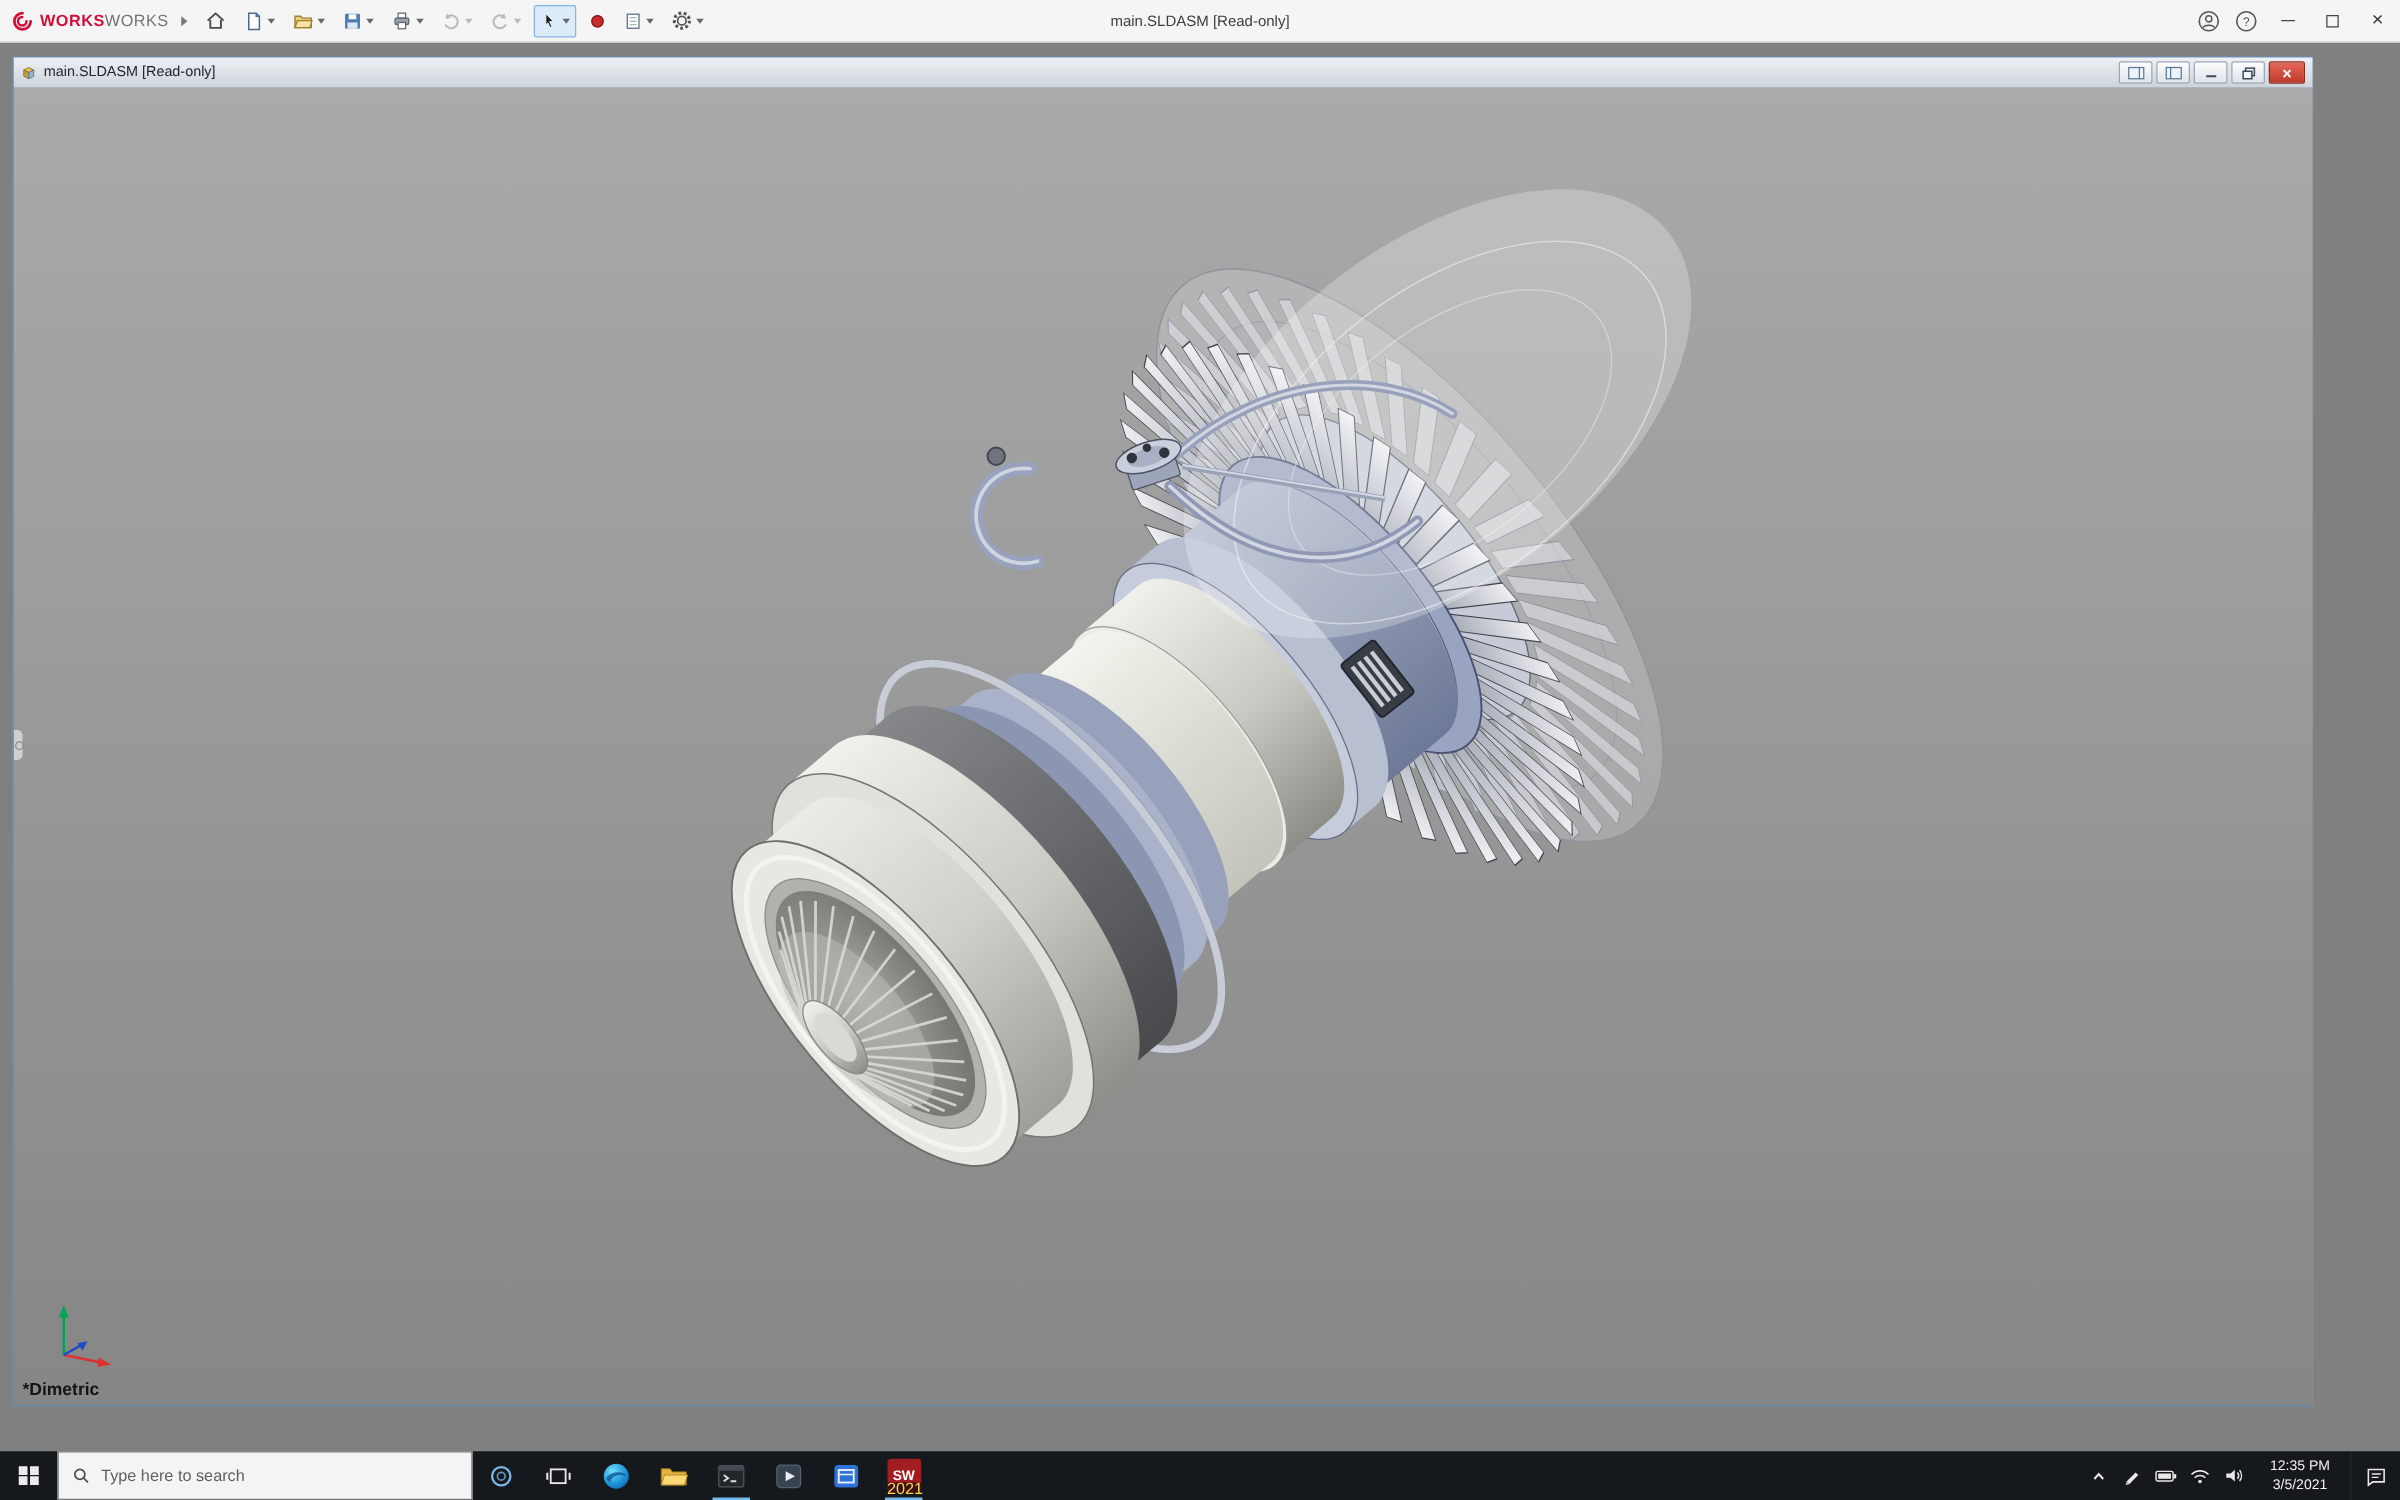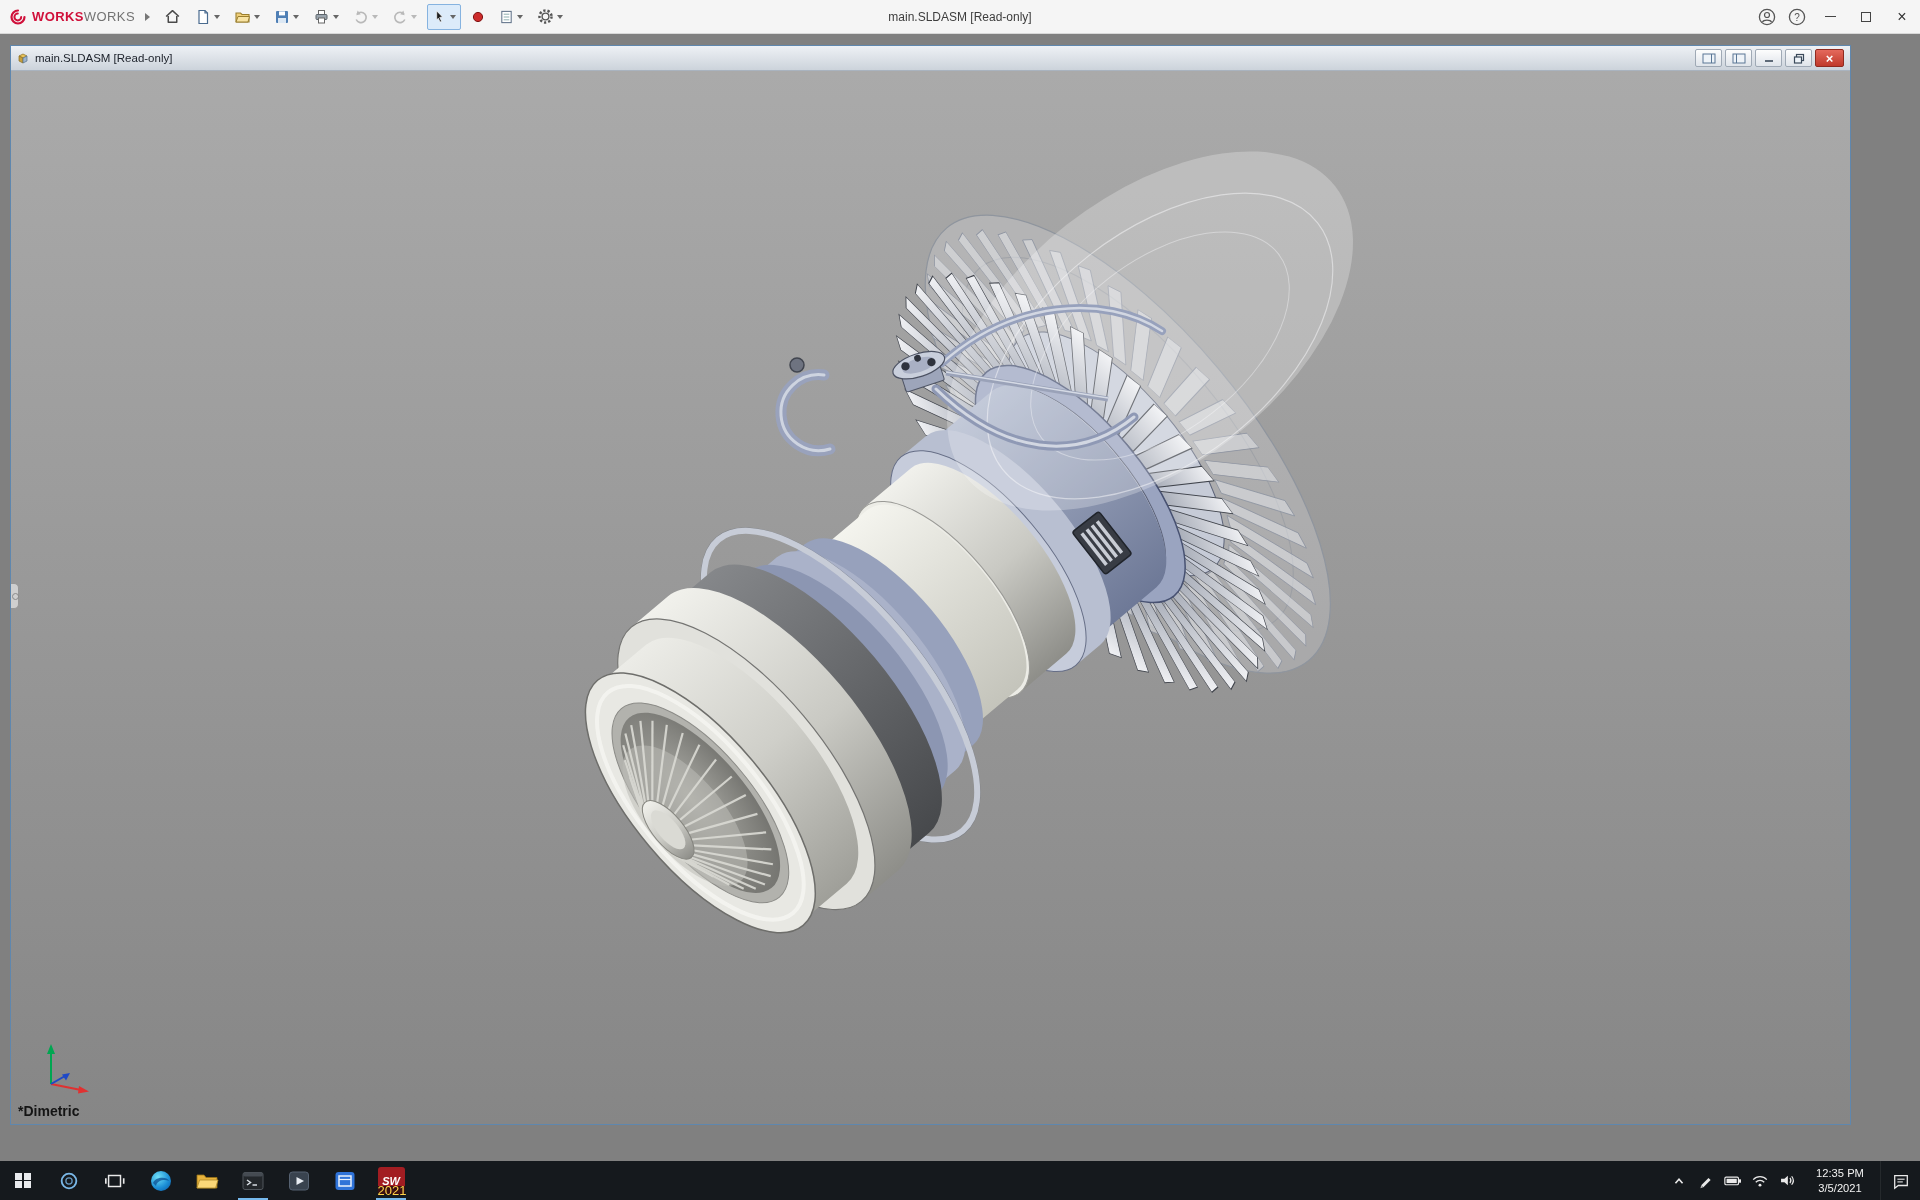--- a/index.html
+++ b/index.html
@@ -63,21 +63,21 @@
   .win-logo span { background:#e9ebee; }
   .tb-search { width:332px; background:#f4f4f4; border:1px solid #7a7a7a; display:flex; align-items:center;
                gap:9px; padding:0 11px; }
   .tb-search input { border:none; outline:none; background:transparent; font-size:13px; color:#333;
                      width:100%; font-family:"Liberation Sans",sans-serif; }
   .tb-search input::placeholder { color:#5f5f5f; }
   .tb-icon { width:46px; display:flex; align-items:center; justify-content:center; position:relative; }
   .tb-icon.active::after { content:""; position:absolute; left:8px; right:8px; bottom:0; height:2.5px; background:#76b9ed; }
   .sw-tile { width:27px; height:27px; background:#a21d22; border-radius:3px; position:relative;
              display:flex; align-items:center; justify-content:center; }
-  .sw-tile .sw-txt { color:#fff; font-weight:bold; font-size:11px; font-style:italic; }
+  .sw-tile .sw-txt { color:#fff; font-weight:bold; font-size:11px; }
   .sw-tile .sw-year { position:absolute; left:0; right:0; bottom:-1px; text-align:center; font-size:13px;
                       color:#ffd24a; background:rgba(10,10,10,.68); border-radius:0 0 3px 3px; line-height:9px; }
   .tray { margin-left:auto; display:flex; align-items:center; }
   .tray-ico { width:27px; height:39px; display:flex; align-items:center; justify-content:center; }
   .tb-clock { width:80px; text-align:center; font-size:11.2px; line-height:1.3; color:#f2f2f2; }
   .tb-notif { width:40px; height:39px; display:flex; align-items:center; justify-content:center;
               border-left:1px solid rgba(255,255,255,.07); }
 </style>
 </head>
 <body>
@@ -523,20 +523,27 @@
 
   <div class="taskbar">
     <div class="tb-start">
       <span class="win-logo">
           <span></span>
           <span></span>
           <span></span>
           <span></span>
         </span>
     </div>
+    <div class="tb-search">
+      <svg width="15" height="15" viewBox="0 0 16 16">
+        <circle cx="6.8" cy="6.8" r="4.6" fill="none" stroke="#4d4d4d" stroke-width="1.6"></circle>
+        <line x1="10.4" y1="10.4" x2="14.2" y2="14.2" stroke="#4d4d4d" stroke-width="1.6"></line>
+      </svg>
+      <input type="text" placeholder="Type here to search" style="">
+    </div>
     <div class="tb-icon">
       <svg width="22" height="22" viewBox="0 0 24 24">
         <circle cx="12" cy="12" r="8" fill="none" stroke="#7ab8e8" stroke-width="2"></circle>
         <circle cx="12" cy="12" r="3.4" fill="none" stroke="#7ab8e8" stroke-width="1.4" opacity="0.8"></circle>
       </svg>
     </div>
     <div class="tb-icon">
       <svg width="22" height="22" viewBox="0 0 24 24">
         <rect x="5" y="6" width="13" height="12" fill="none" stroke="#e9e9e9" stroke-width="1.6"></rect>
         <line x1="2" y1="9" x2="2" y2="15" stroke="#e9e9e9" stroke-width="1.8"></line>

